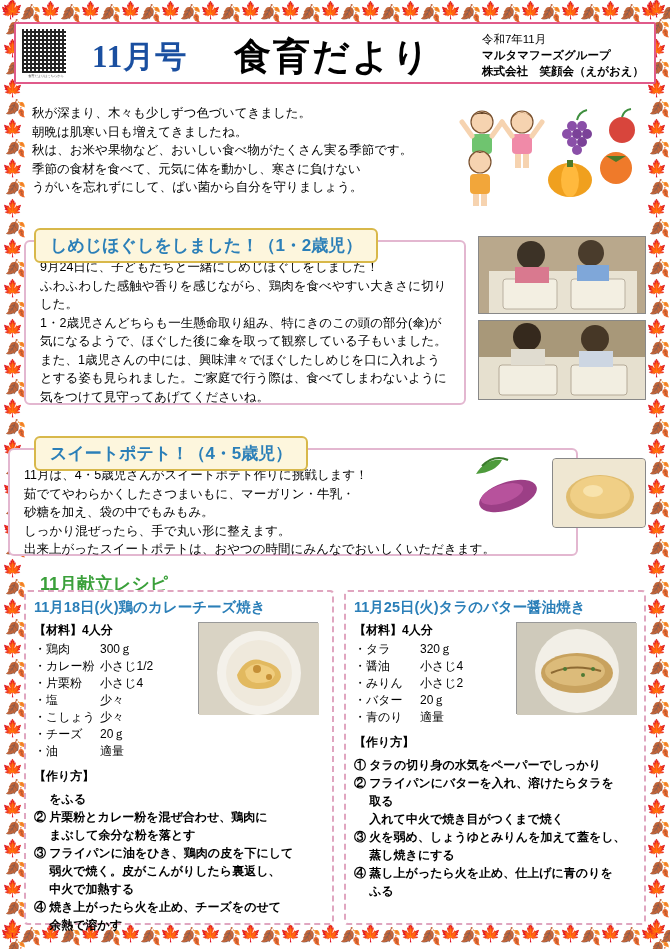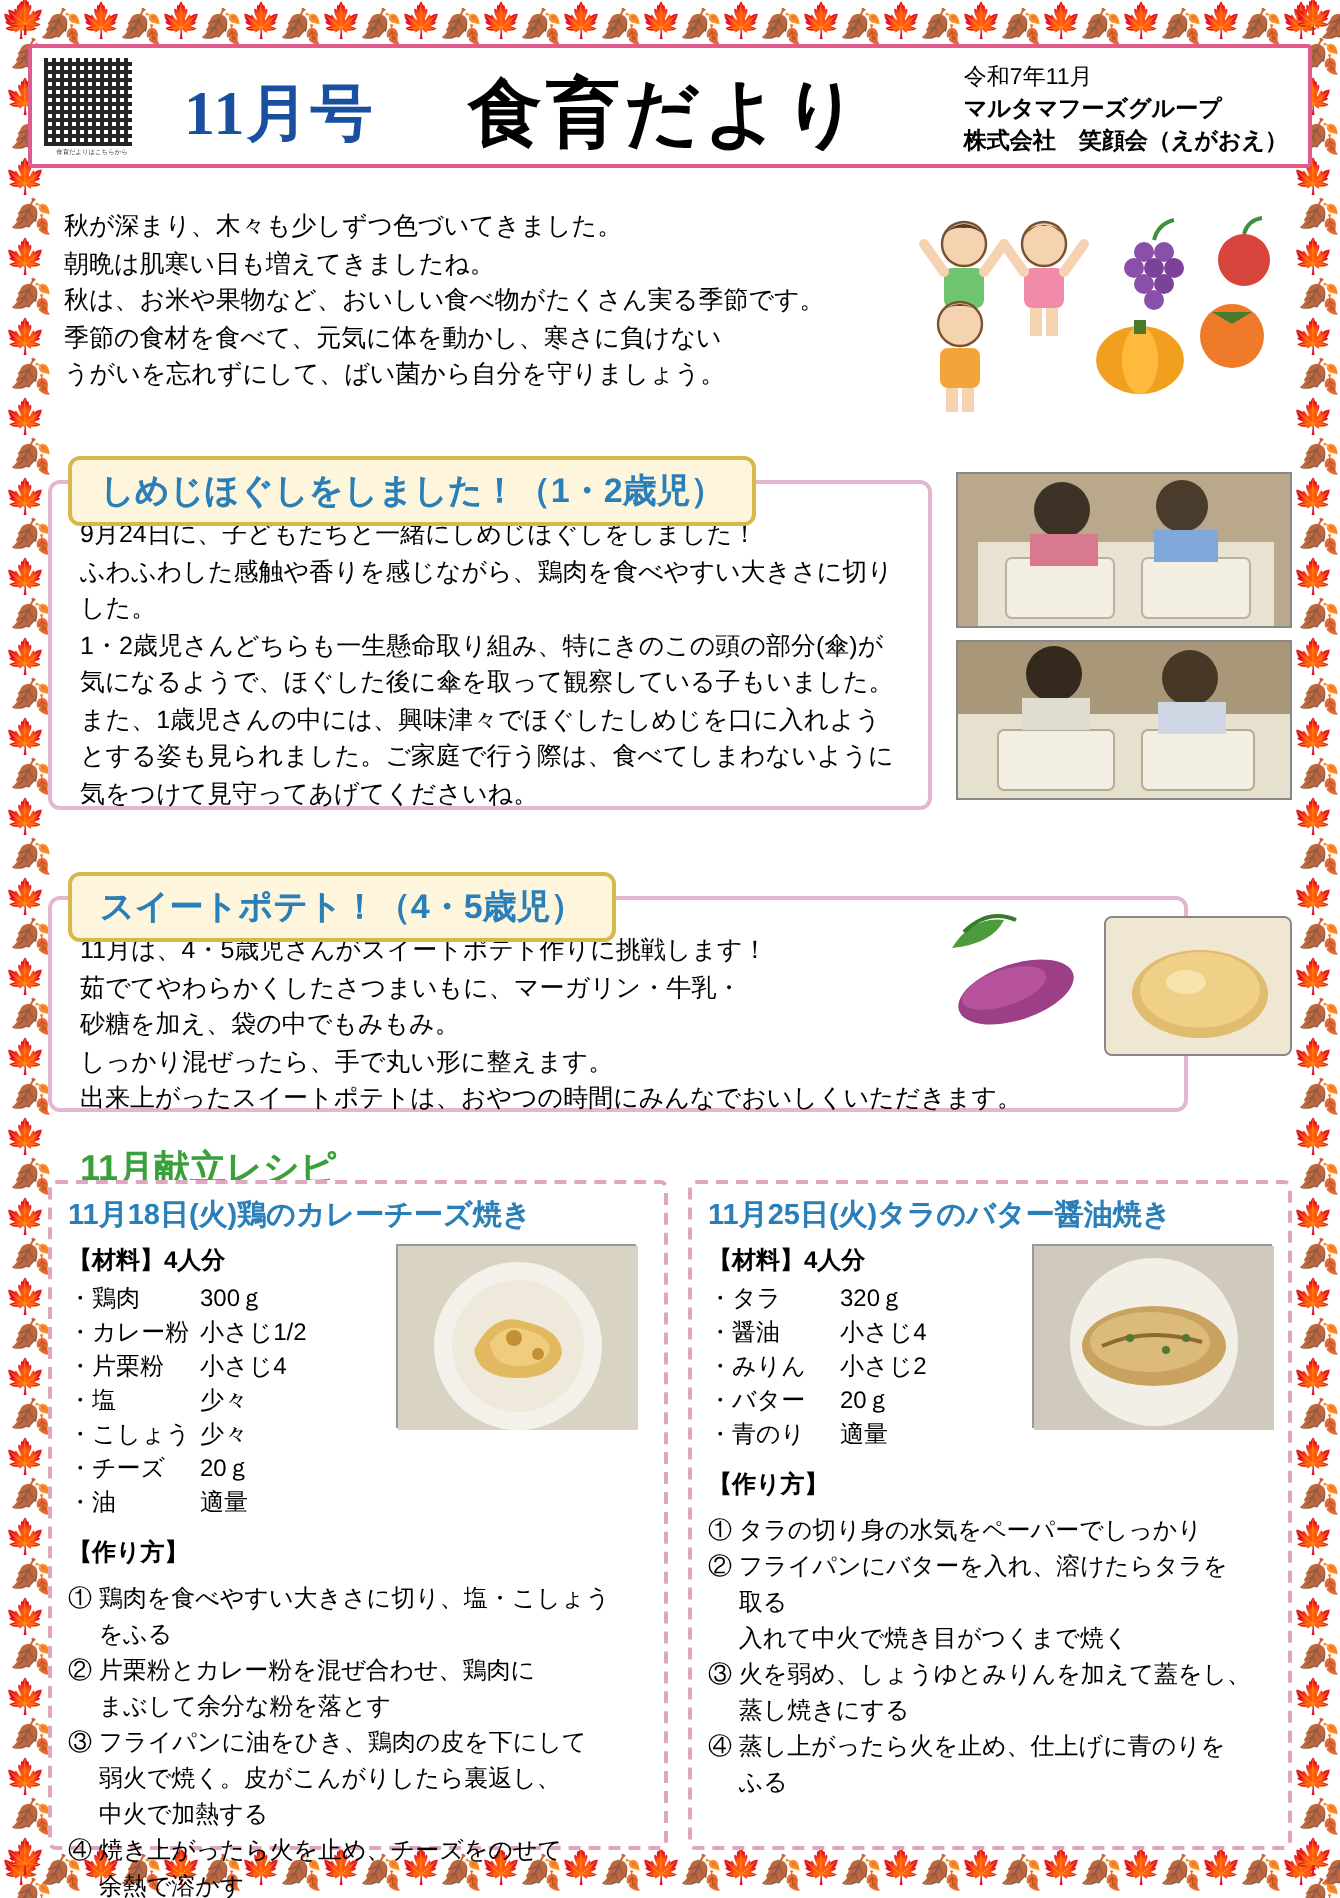--- a/index.html
+++ b/index.html
@@ -136,21 +136,21 @@
     background: #fff;
     padding: 4px 8px 6px 8px;
   }
   .rtitle {
     font-size: 14.5px; font-weight: bold; color: #2b7fb8;
     margin: 2px 0 5px 0;
   }
   .rsub { font-size: 12px; font-weight: bold; margin-bottom: 2px; }
   .ring { font-size: 12px; line-height: 17px; }
   .ring .nm { display: inline-block; min-width: 66px; }
-  .rsteps { font-size: 12px; line-height: 17px; margin-top: 6px; }
+  .rsteps { font-size: 12px; line-height: 17px; margin-top: 6px; font-weight: bold; }
   .rsteps div { margin-bottom: 1px; }
   .rphoto { position: absolute; border: 1px solid #999; }
 </style>
 </head>
 <body>
 
 <div class="leaf-row top" id="leafTop">
     <span class="leaf" style="left: 0px; top: 2px;">🍁</span>
     <span class="leaf" style="left: 20px; top: 5px;">🍂</span>
     <span class="leaf" style="left: 40px; top: 2px;">🍁</span>
@@ -433,21 +433,21 @@
     <rect x="0" y="36" width="168" height="44" fill="#e6e0cf"></rect>
     <rect x="20" y="44" width="58" height="30" rx="3" fill="#f2eee1" stroke="#b5aa98"></rect>
     <rect x="92" y="44" width="56" height="30" rx="3" fill="#f2eee1" stroke="#b5aa98"></rect>
     <circle cx="48" cy="16" r="14" fill="#35291d"></circle>
     <circle cx="116" cy="18" r="14" fill="#463726"></circle>
     <rect x="32" y="28" width="34" height="16" fill="#e0dcd0"></rect>
     <rect x="100" y="30" width="34" height="16" fill="#cdd6e2"></rect>
   </svg>
 </div>
 
-<div class="sect-body" style="left:24px; top:448px; width:570px; height:108px;" id="s2body">
+<div class="sect-body" style="left:8px; top:448px; width:570px; height:108px;" id="s2body">
     <div>11月は、4・5歳児さんがスイートポテト作りに挑戦します！</div>
     <div>茹でてやわらかくしたさつまいもに、マーガリン・牛乳・</div>
     <div>砂糖を加え、袋の中でもみもみ。</div>
     <div>しっかり混ぜったら、手で丸い形に整えます。</div>
     <div>出来上がったスイートポテトは、おやつの時間にみんなでおいしくいただきます。</div>
   </div>
 <div class="sect-title" style="left:34px; top:436px;">スイートポテト！（4・5歳児）</div>
 
 <svg style="position:absolute; left:466px; top:452px;" width="80" height="70" viewBox="0 0 80 70">
   <ellipse cx="42" cy="44" rx="30" ry="14" transform="rotate(-18 42 44)" fill="#9c3f86"></ellipse>
@@ -473,21 +473,20 @@
       <div><span class="nm">・鶏肉</span><span>300ｇ</span></div>
       <div><span class="nm">・カレー粉</span><span>小さじ1/2</span></div>
       <div><span class="nm">・片栗粉</span><span>小さじ4</span></div>
       <div><span class="nm">・塩</span><span>少々</span></div>
       <div><span class="nm">・こしょう</span><span>少々</span></div>
       <div><span class="nm">・チーズ</span><span>20ｇ</span></div>
       <div><span class="nm">・油</span><span>適量</span></div>
     </div>
     <div class="rsub" style="margin-top: 8px;">【作り方】</div>
     <div class="rsteps">
-      <div>① 鶏肉を食べやすい大きさに切り、塩・こしょう</div>
       <div>　 をふる</div>
       <div>② 片栗粉とカレー粉を混ぜ合わせ、鶏肉に</div>
       <div>　 まぶして余分な粉を落とす</div>
       <div>③ フライパンに油をひき、鶏肉の皮を下にして</div>
       <div>　 弱火で焼く。皮がこんがりしたら裏返し、</div>
       <div>　 中火で加熱する</div>
       <div>④ 焼き上がったら火を止め、チーズをのせて</div>
       <div>　 余熱で溶かす</div>
     </div>
   </div>

